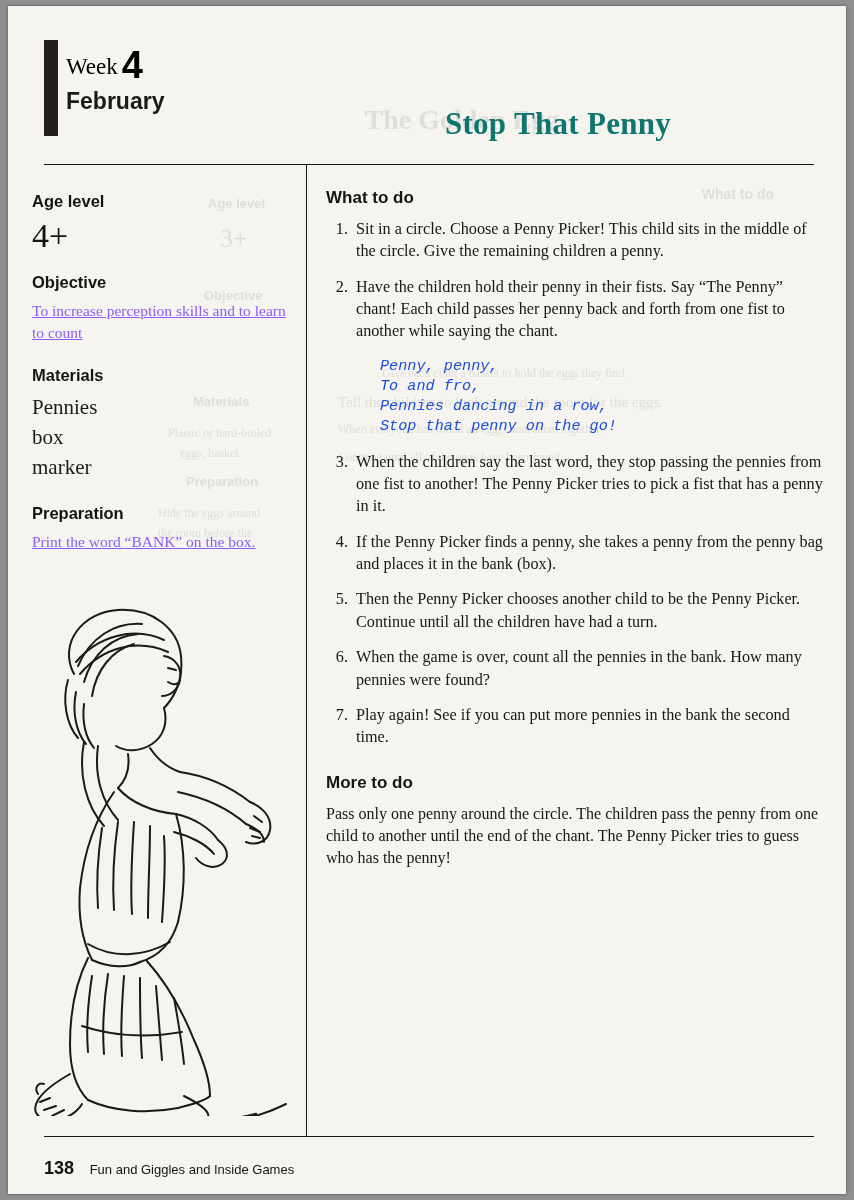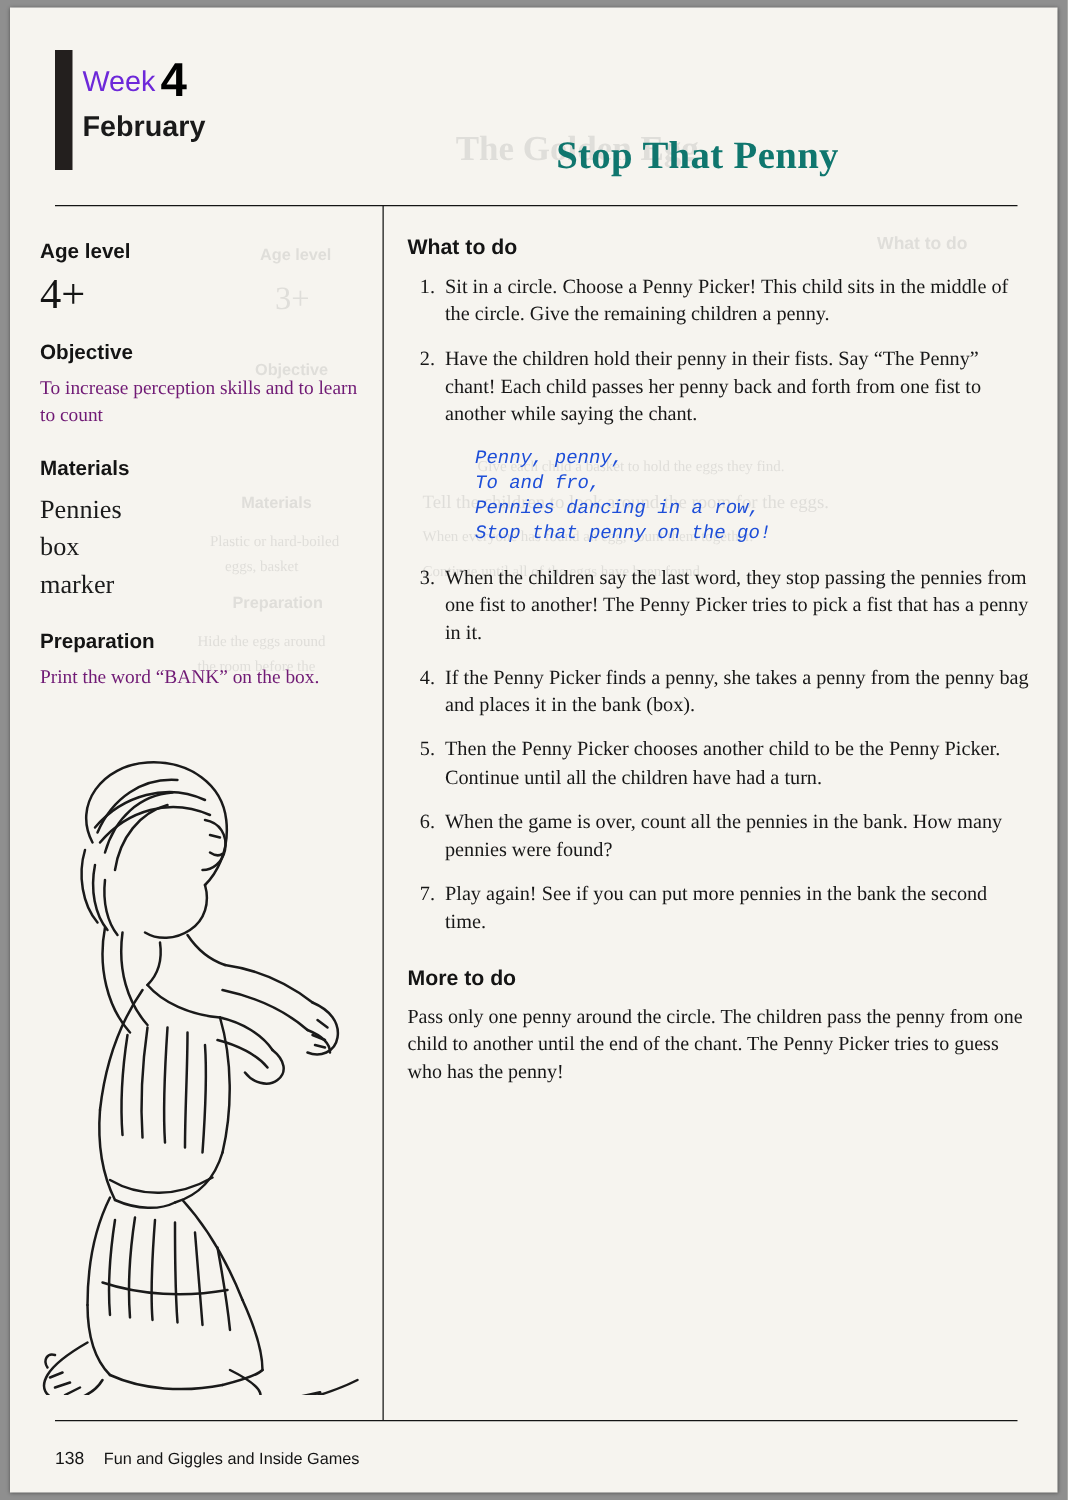--- a/index.html
+++ b/index.html
@@ -62,23 +62,23 @@
     height: 96px;
     background: #231f1e;
   }
   .week-block {
     position: absolute;
     left: 58px;
     top: 40px;
     line-height: 1;
   }
   .week-line1 {
-    font-family: Liberation Sans, sans-serif;
+    font-family: Liberation Serif, serif;
     font-size: 23px;
-    color: #6d28d9;
+    color: #000000;
   }
   .week-num {
     font-family: "Liberation Sans", sans-serif;
     font-weight: bold;
     font-size: 38px;
     vertical-align: -4px;
     margin-left: 4px;
     letter-spacing: -1px;
   }
   .week-month {
@@ -145,22 +145,23 @@
     font-family: "Liberation Serif", serif;
     font-size: 34px;
     color: #141414;
     margin: 2px 0 20px 0;
     line-height: 1;
   }
   .body-text {
     font-family: "Liberation Serif", serif;
     font-size: 15.5px;
     line-height: 1.42;
-    color: #701a75;
+    color: #8b5cf6;
     margin: 0 0 4px 0;
+    text-decoration: underline;
   }
   .mat-list {
     font-family: "Liberation Serif", serif;
     font-size: 21px;
     line-height: 1.42;
     color: #1b1b1b;
     margin: 0;
   }
 
   
@@ -209,21 +210,21 @@
 
   
   .footer {
     position: absolute;
     left: 36px;
     top: 1152px;
     font-family: "Liberation Sans", sans-serif;
     font-size: 13px;
     color: #141414;
   }
-  .footer .pg { font-weight: normal; font-size: 14px; }
+  .footer .pg { font-weight: bold; font-size: 18px; }
   .footer .bk { margin-left: 12px; }
 
   
   .illus {
     position: absolute;
     left: 10px;
     top: 590px;
     width: 290px;
     height: 520px;
   }

